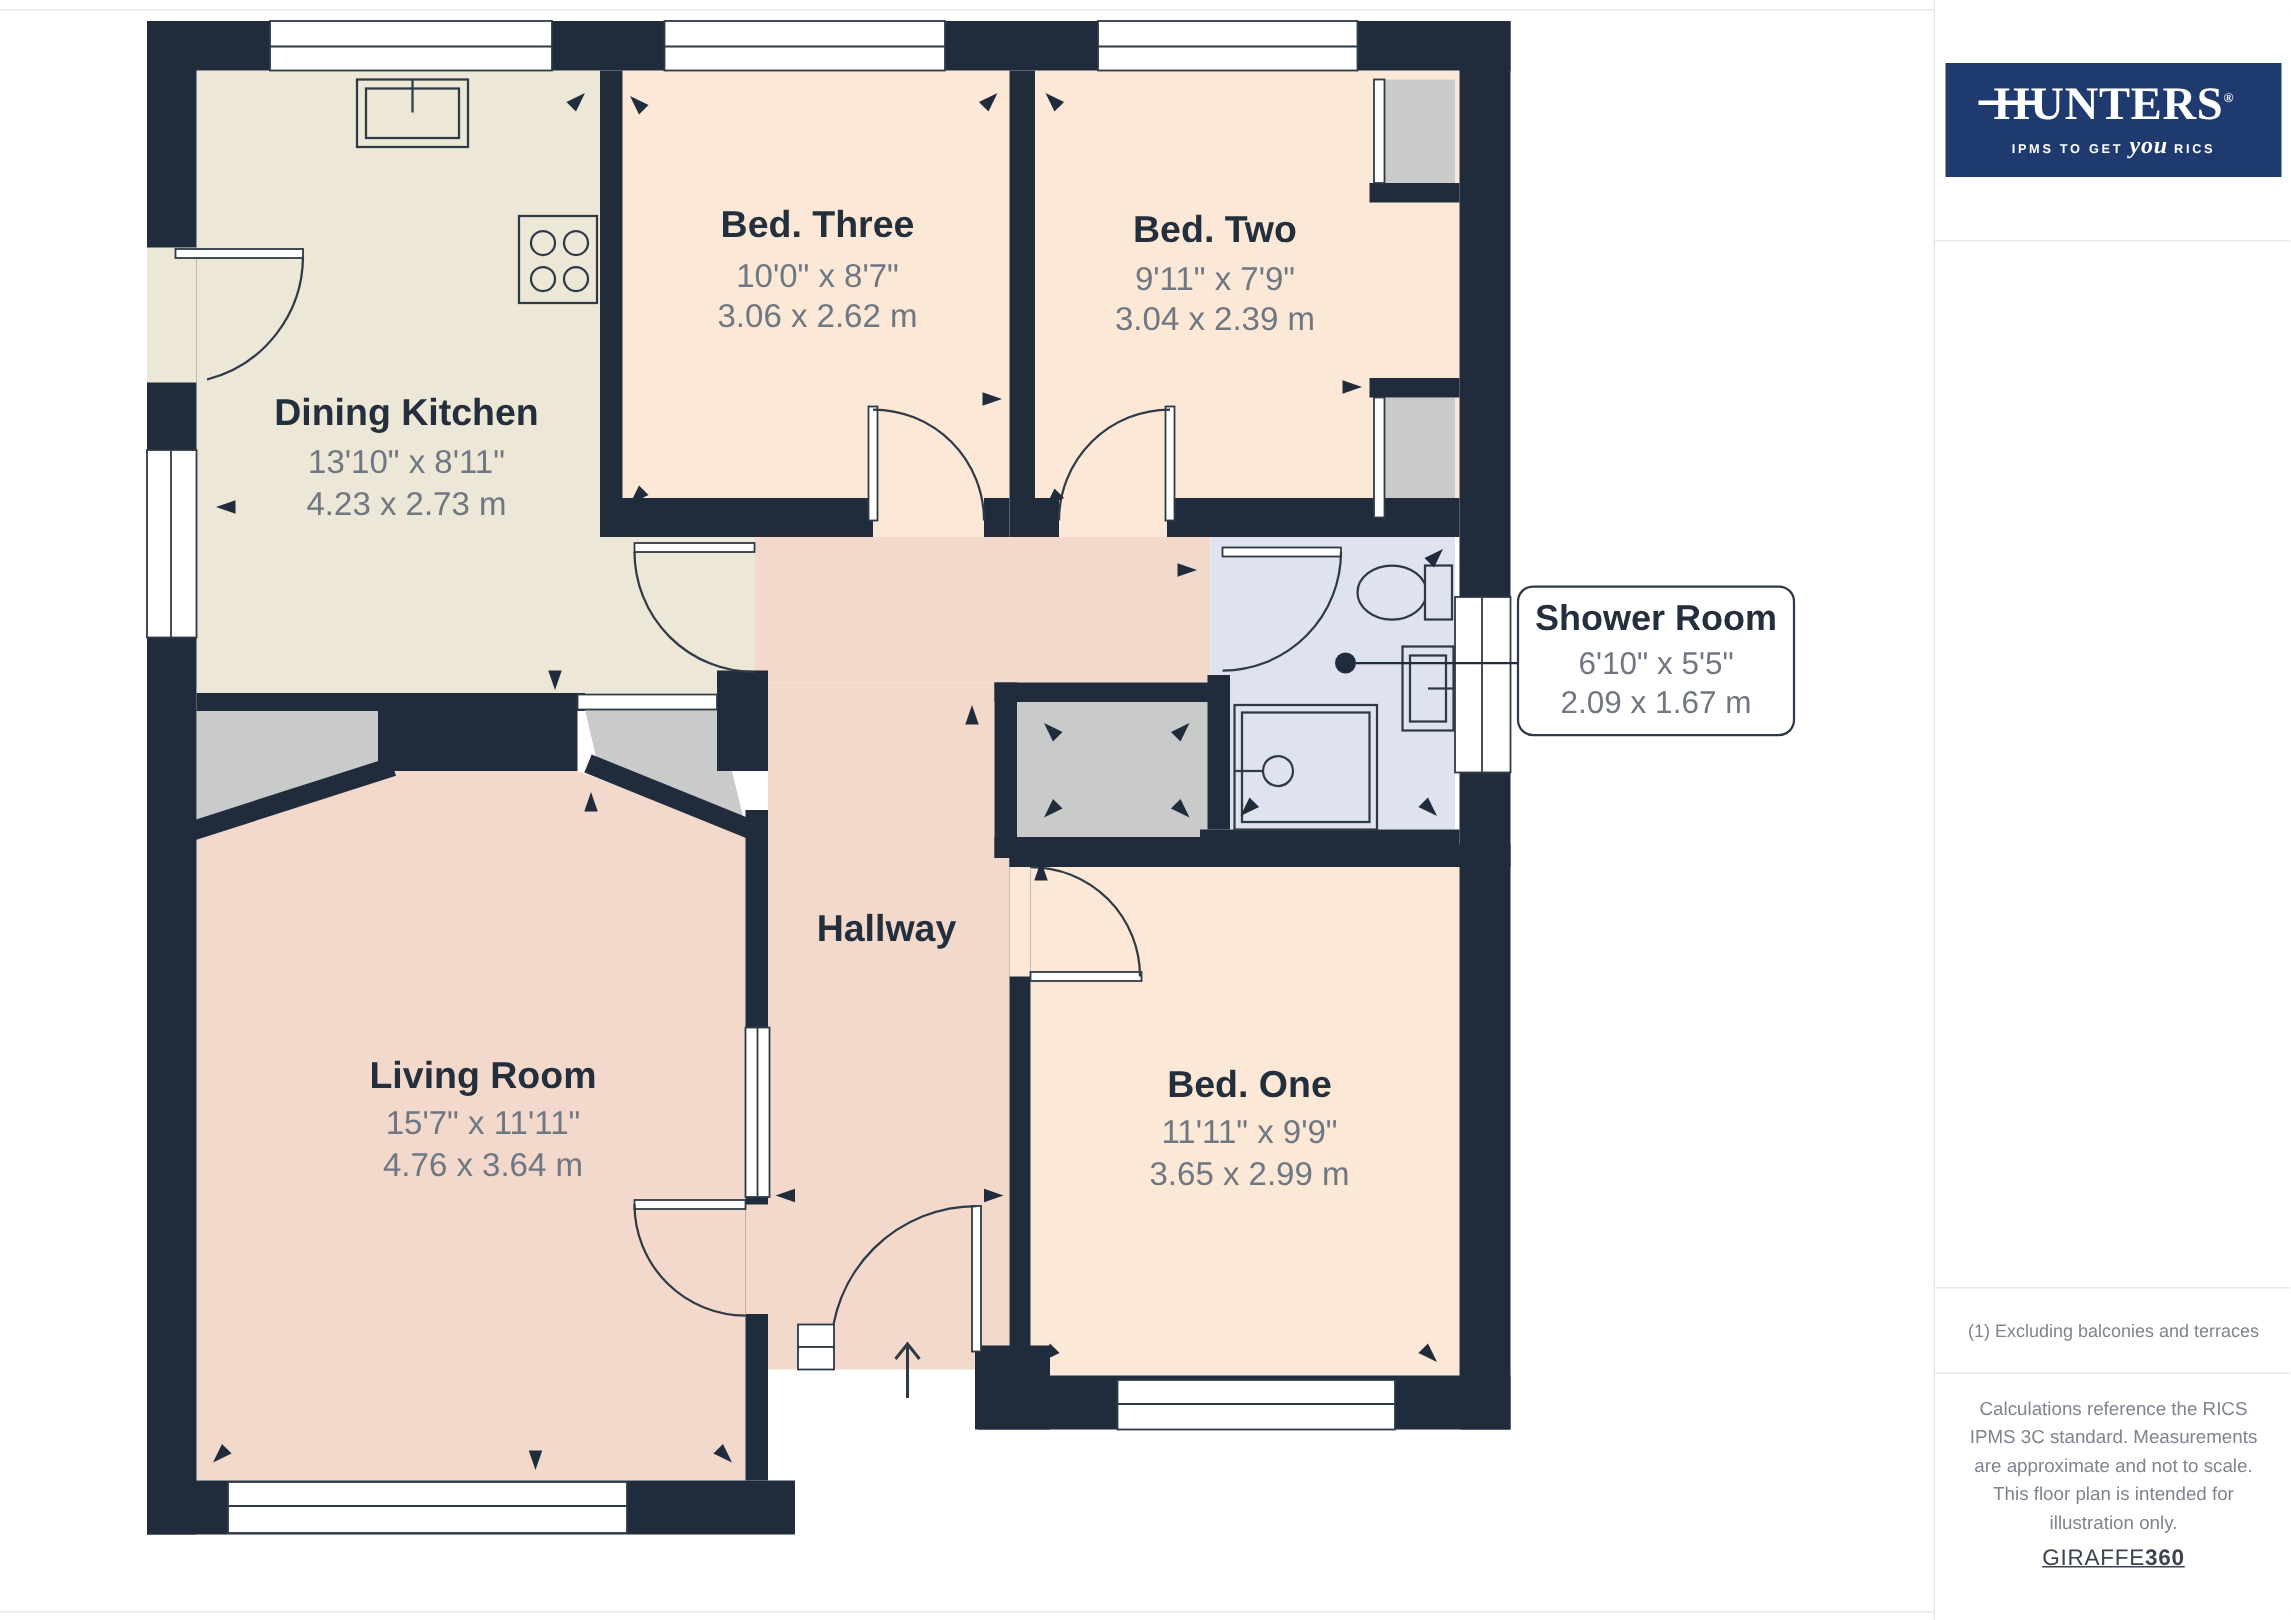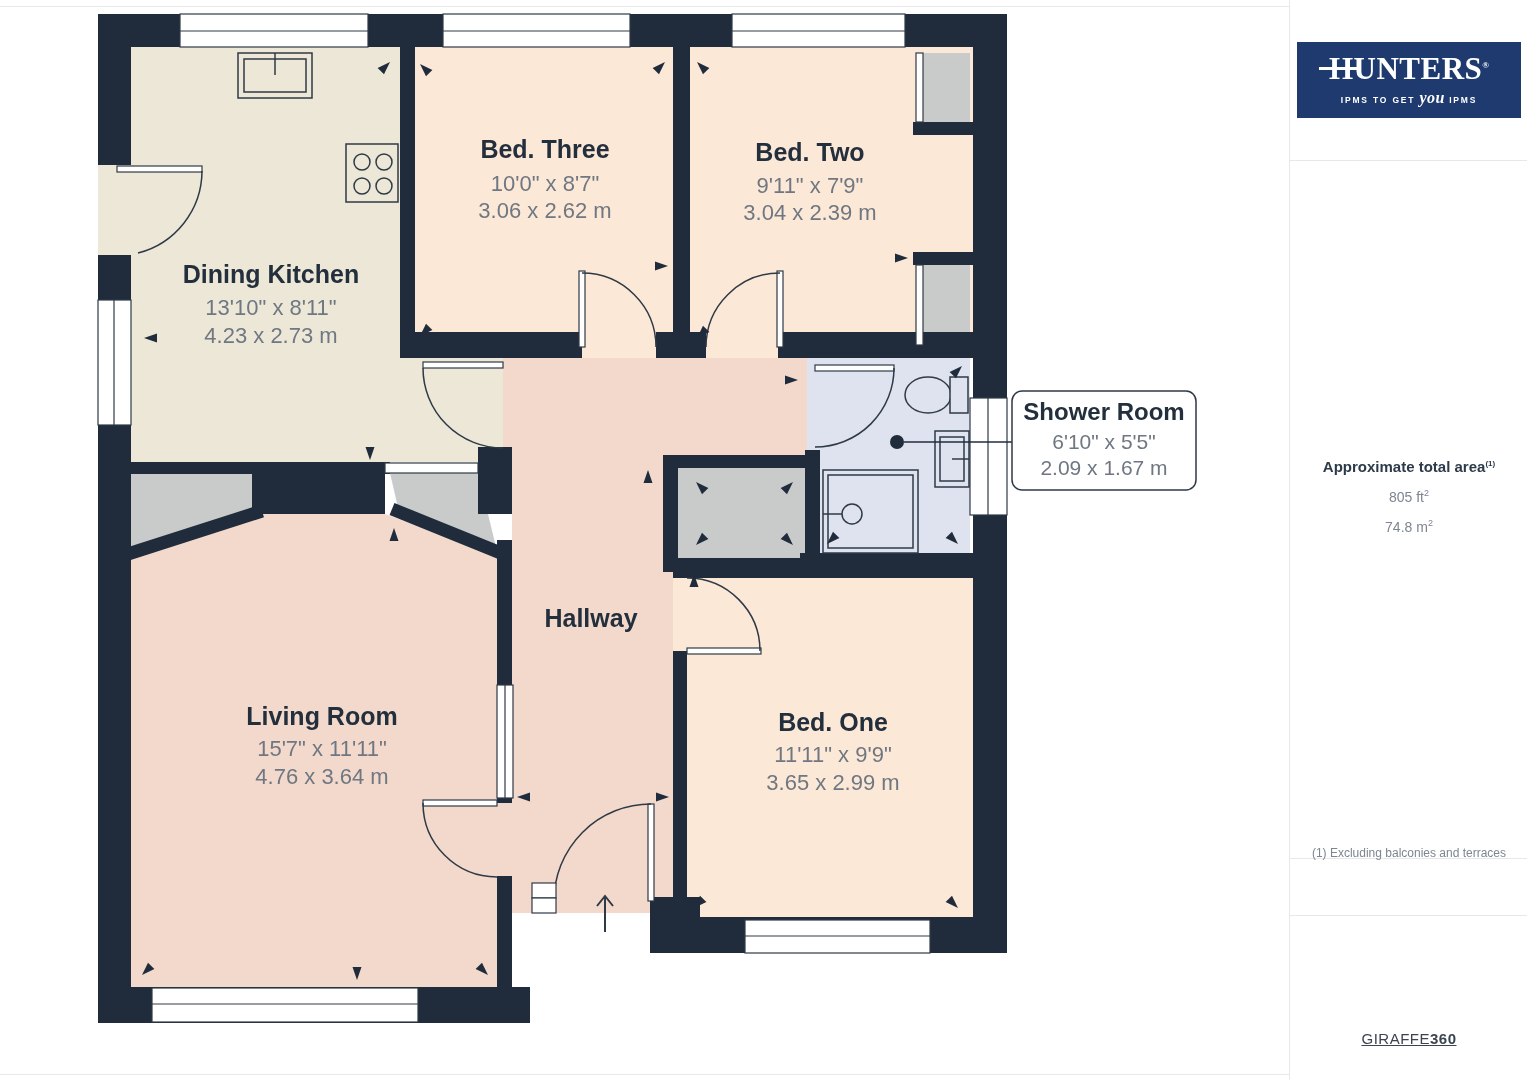--- a/index.html
+++ b/index.html
@@ -28,21 +28,21 @@
   .brand{font-family:"Liberation Serif",serif;font-weight:bold;font-size:31px;line-height:1;letter-spacing:.5px;position:relative;}
   .brand .reg{font-size:9px;vertical-align:super;letter-spacing:0;}
   .brand .h-strike{position:absolute;left:22px;top:14px;width:38px;height:2.5px;background:#fff;}
   .tagline{font-size:8.5px;font-weight:bold;letter-spacing:1.8px;}
   .tagline .you{font-family:"Liberation Serif",serif;font-style:italic;font-size:16px;letter-spacing:.5px;text-transform:lowercase;}
   .area-block{position:absolute;left:0;top:458px;width:238px;text-align:center;}
   .area-title{font-size:15px;font-weight:bold;color:#2c3a49;}
   .area-title sup{font-size:8px;}
   .area-val{font-size:14px;color:#7d8591;margin-top:13px;}
   .area-val sup{font-size:9px;}
-  .footnote{position:absolute;left:0;top:824px;width:238px;height:57px;display:flex;align-items:center;justify-content:center;font-size:12px;color:#7d8591;}
+  .footnote{position:absolute;left:0;top:858px;width:238px;height:57px;display:flex;align-items:center;justify-content:center;font-size:12px;color:#7d8591;}
   .disclaimer{position:absolute;left:21px;top:930px;width:196px;text-align:center;font-size:12.5px;line-height:19px;color:#7d8591;}
   .giraffe{position:absolute;left:0;top:1030px;width:238px;text-align:center;font-size:15px;color:#3c4450;letter-spacing:.5px;text-decoration:underline;}
   .giraffe b{font-weight:bold;}
 </style>
 </head>
 <body>
 
 <div class="edge-line edge-top"></div>
 <div class="edge-line edge-bottom"></div>
 
@@ -283,35 +283,25 @@
   <div class="sb-divider" style="top:858px"></div>
   <div class="sb-divider" style="top:915px"></div>
 
   <div class="logo-box">
     <div class="brand">
       <span class="h-strike"></span><span>HUNTERS</span><span class="reg">®</span>
     </div>
     <div class="tagline">
       <span>IPMS TO GET</span>
       <span class="you">you</span>
-      <span>IPMS</span>
+      <span>RICS</span>
     </div>
   </div>
 
-  <div class="area-block">
-    <div class="area-title">
-      <span>Approximate total area</span><sup>(1)</sup>
-    </div>
-    <div class="area-val">
-      <span>805 ft</span><sup>2</sup>
-    </div>
-    <div class="area-val">
-      <span>74.8 m</span><sup>2</sup>
-    </div>
-  </div>
 
   <div class="footnote">(1) Excluding balconies and terraces</div>
 
+  <div class="disclaimer">Calculations reference the RICS IPMS 3C standard. Measurements are approximate and not to scale. This floor plan is intended for illustration only.</div>
 
   <div class="giraffe">
     <span>GIRAFFE</span><b>360</b>
   </div>
 </div>
 
 </body></html>

